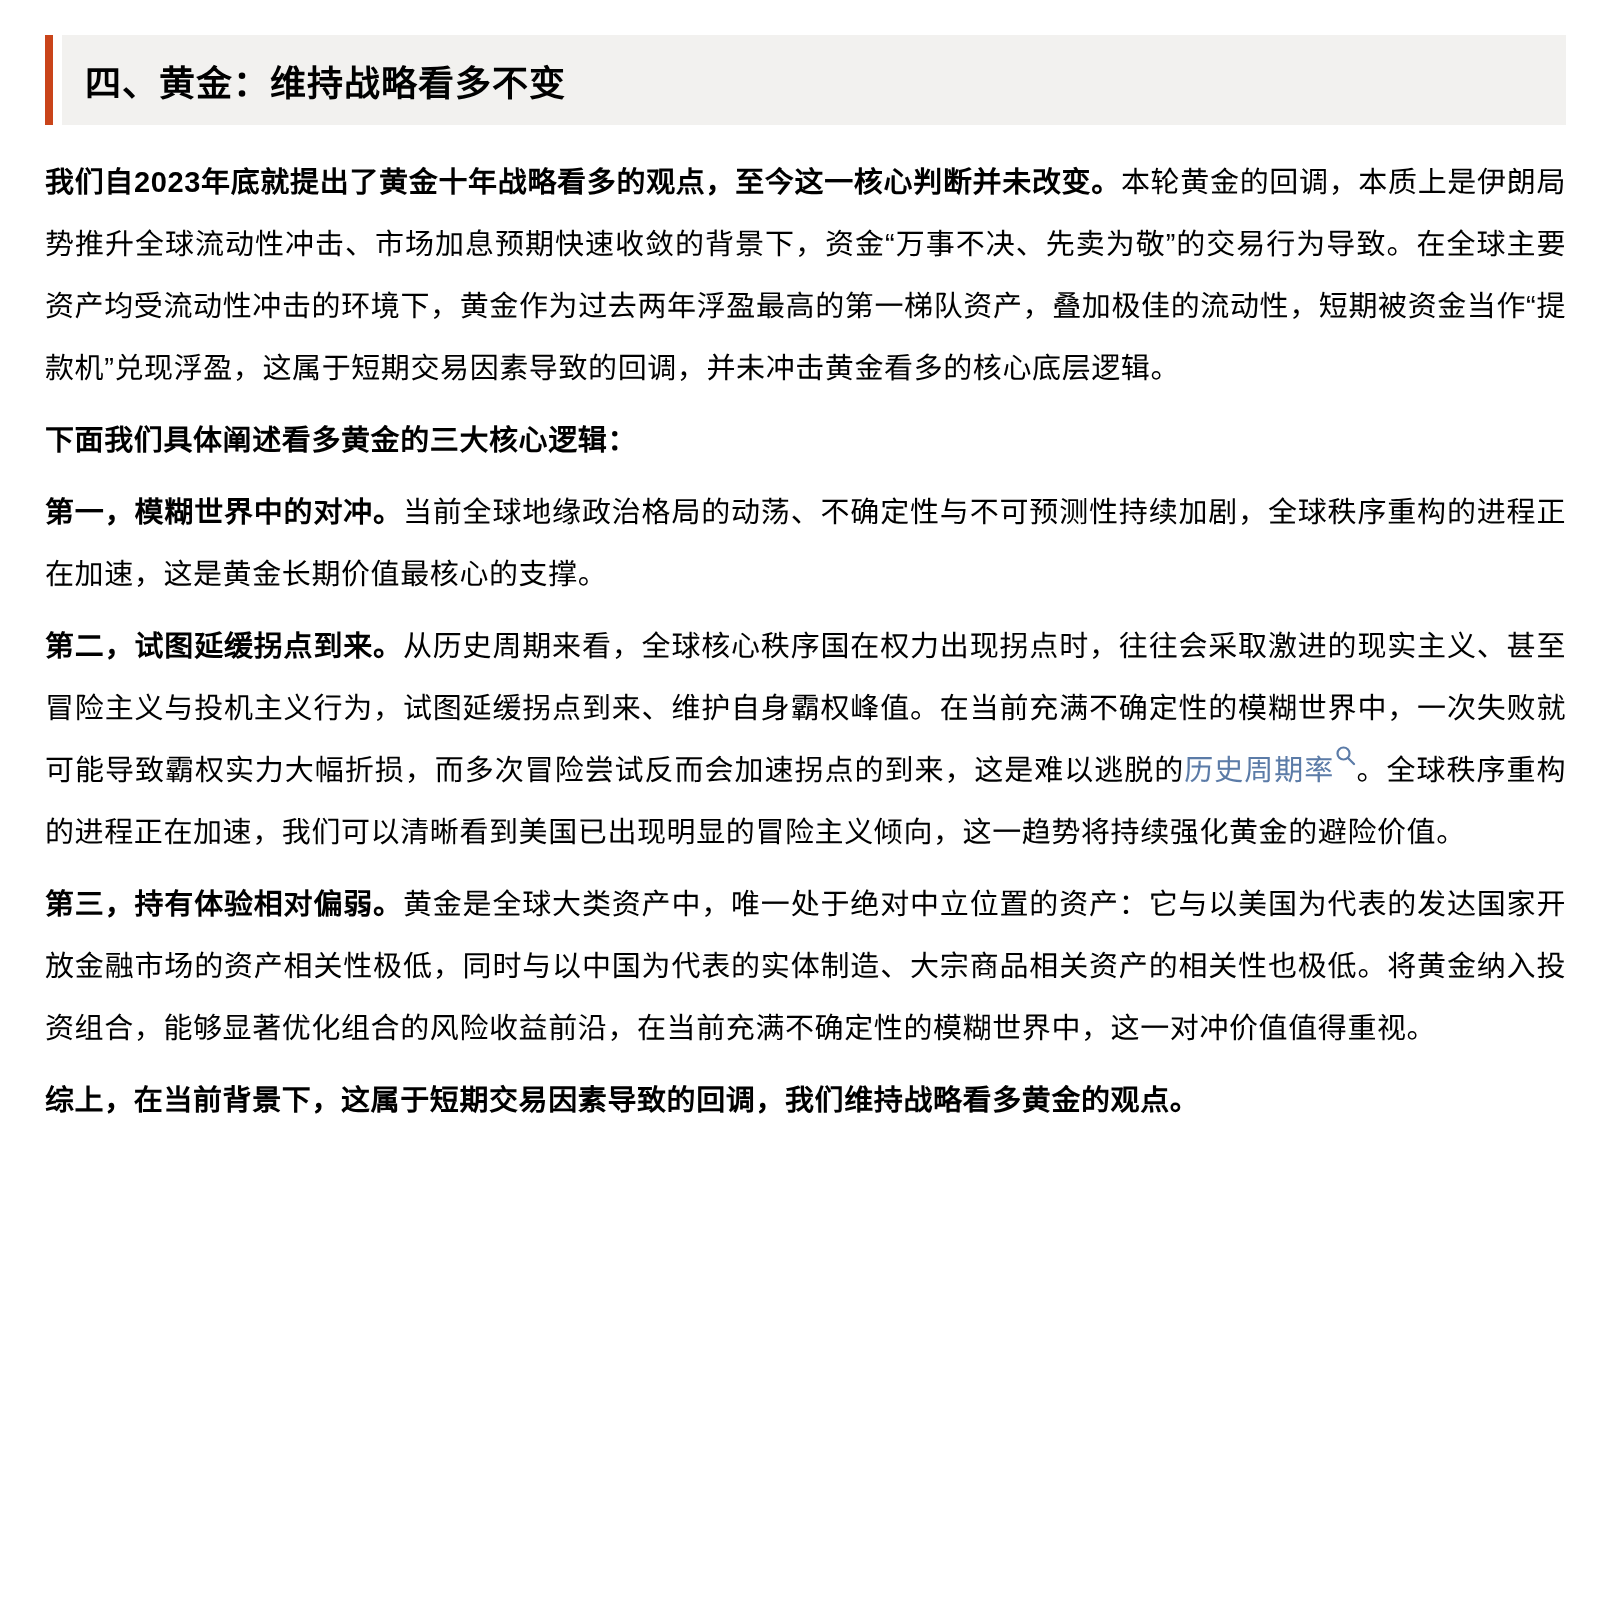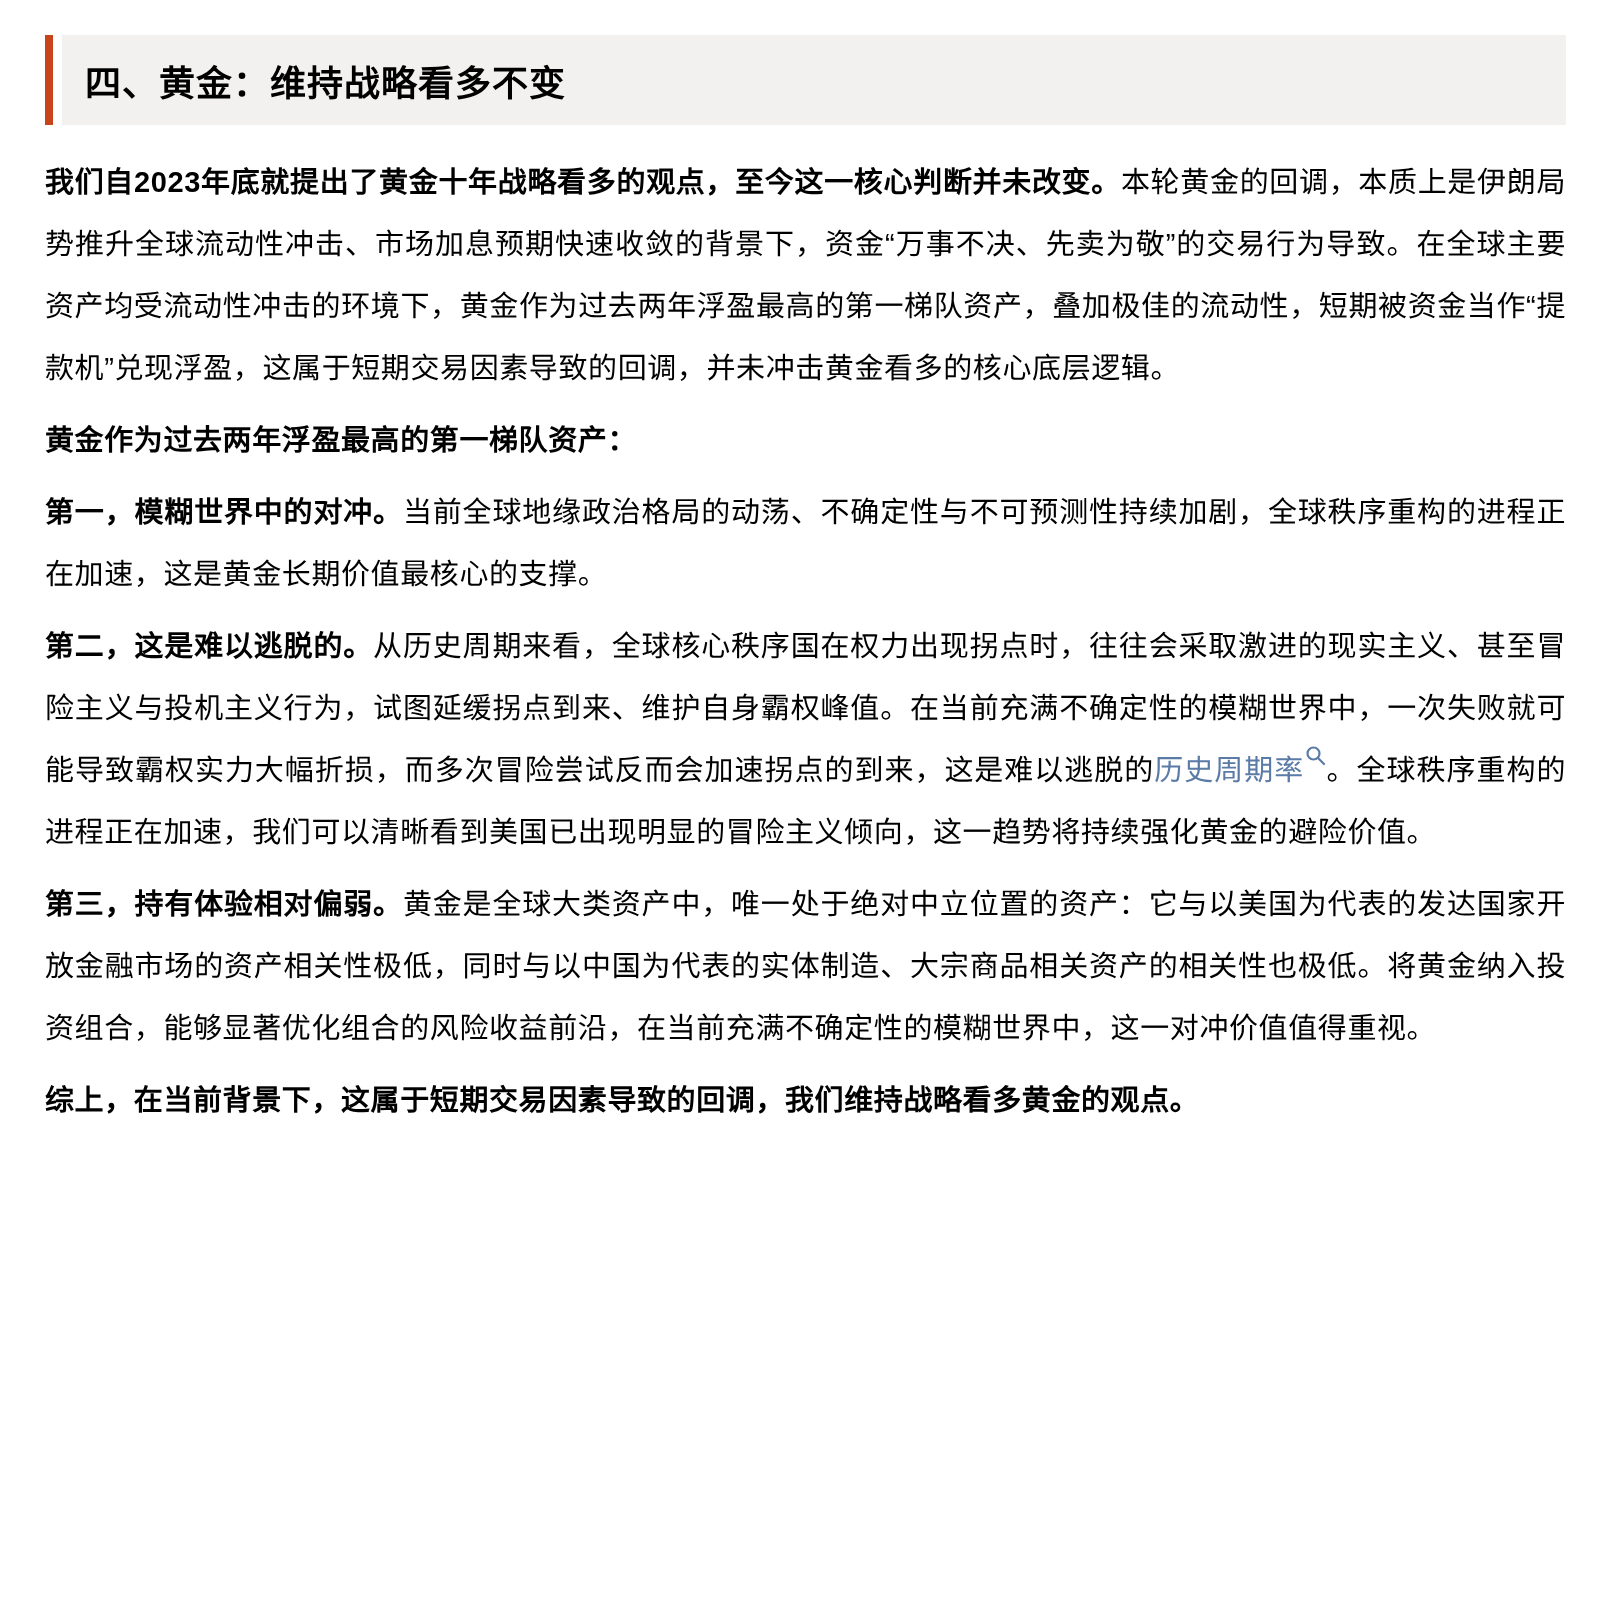--- a/index.html
+++ b/index.html
@@ -87,22 +87,22 @@
 <div class="article">
   <div class="section-heading">
     <div class="accent-bar"></div>
     <div class="heading-gap"></div>
     <div class="heading-box">
       <h2>四、黄金：维持战略看多不变</h2>
     </div>
   </div>
   <div class="article-body">
       <p><span class="seg-bold">我们自2023年底就提出了黄金十年战略看多的观点，至今这一核心判断并未改变。</span><span class="seg-regular">本轮黄金的回调，本质上是伊朗局势推升全球流动性冲击、市场加息预期快速收敛的背景下，资金“万事不决、先卖为敬”的交易行为导致。在全球主要资产均受流动性冲击的环境下，黄金作为过去两年浮盈最高的第一梯队资产，叠加极佳的流动性，短期被资金当作“提款机”兑现浮盈，这属于短期交易因素导致的回调，并未冲击黄金看多的核心底层逻辑。</span></p>
-      <p><span class="seg-bold">黄金作为过去两年浮盈最高的第一梯队资产：</span></p>
+      <p><span class="seg-bold">下面我们具体阐述看多黄金的三大核心逻辑：</span></p>
       <p><span class="seg-bold">第一，模糊世界中的对冲。</span><span class="seg-regular">当前全球地缘政治格局的动荡、不确定性与不可预测性持续加剧，全球秩序重构的进程正在加速，这是黄金长期价值最核心的支撑。</span></p>
-      <p><span class="seg-bold">第二，这是难以逃脱的。</span><span class="seg-regular">从历史周期来看，全球核心秩序国在权力出现拐点时，往往会采取激进的现实主义、甚至冒险主义与投机主义行为，试图延缓拐点到来、维护自身霸权峰值。在当前充满不确定性的模糊世界中，一次失败就可能导致霸权实力大幅折损，而多次冒险尝试反而会加速拐点的到来，这是难以逃脱的</span><a class="entity-link">历史周期率<sup><svg width="21" height="21" viewBox="0 0 21 21" fill="none" xmlns="http://www.w3.org/2000/svg">
+      <p><span class="seg-bold">第二，试图延缓拐点到来。</span><span class="seg-regular">从历史周期来看，全球核心秩序国在权力出现拐点时，往往会采取激进的现实主义、甚至冒险主义与投机主义行为，试图延缓拐点到来、维护自身霸权峰值。在当前充满不确定性的模糊世界中，一次失败就可能导致霸权实力大幅折损，而多次冒险尝试反而会加速拐点的到来，这是难以逃脱的</span><a class="entity-link">历史周期率<sup><svg width="21" height="21" viewBox="0 0 21 21" fill="none" xmlns="http://www.w3.org/2000/svg">
               <circle cx="8.5" cy="8.5" r="6" stroke="#5b7ba7" stroke-width="2.2"></circle>
               <line x1="13" y1="13" x2="19" y2="19" stroke="#5b7ba7" stroke-width="2.2" stroke-linecap="round"></line>
             </svg></sup></a><span class="seg-regular">。全球秩序重构的进程正在加速，我们可以清晰看到美国已出现明显的冒险主义倾向，这一趋势将持续强化黄金的避险价值。</span></p>
       <p><span class="seg-bold">第三，持有体验相对偏弱。</span><span class="seg-regular">黄金是全球大类资产中，唯一处于绝对中立位置的资产：它与以美国为代表的发达国家开放金融市场的资产相关性极低，同时与以中国为代表的实体制造、大宗商品相关资产的相关性也极低。将黄金纳入投资组合，能够显著优化组合的风险收益前沿，在当前充满不确定性的模糊世界中，这一对冲价值值得重视。</span></p>
       <p><span class="seg-bold">综上，在当前背景下，这属于短期交易因素导致的回调，我们维持战略看多黄金的观点。</span></p>
     </div>
 </div>
 
 </body></html>

